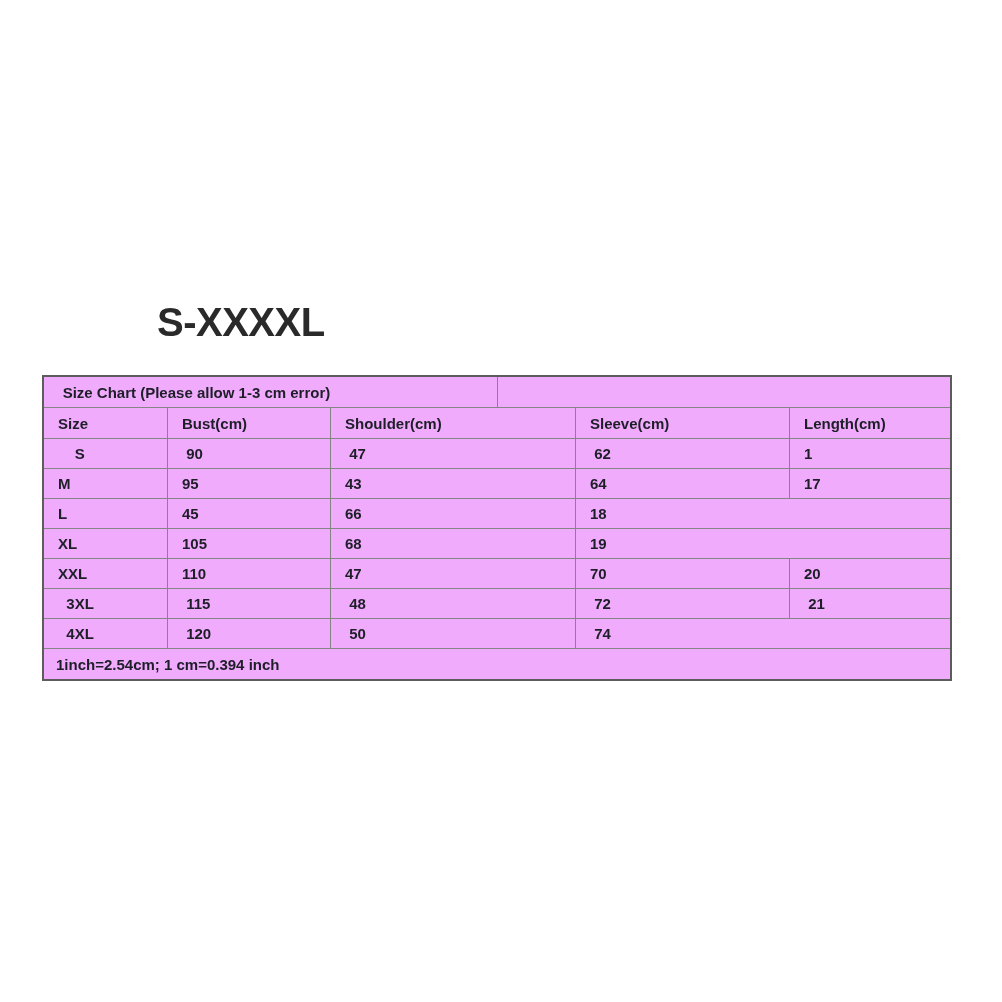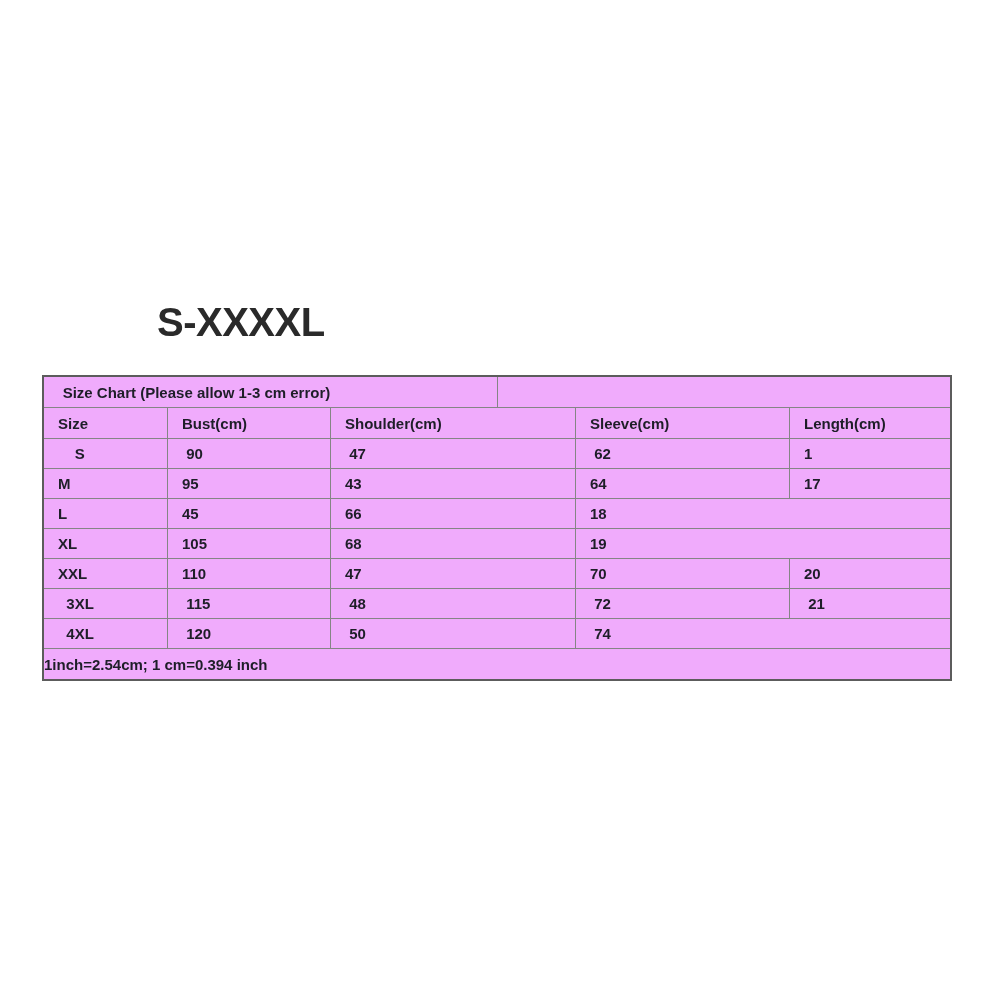--- a/index.html
+++ b/index.html
@@ -77,21 +77,21 @@
   }
   .cell + .cell {
     border-left: 1px solid #858585;
     margin-left: 44px;
   }
   .foot-row {
     height: 31px;
     border-top: 1px solid #858585;
     display: flex;
     align-items: center;
-    padding-left: 0;
+    padding-left: 12px;
     white-space: pre;
     box-sizing: border-box;
   }
 </style>
 </head>
 <body>
 
 <div class="canvas">
 
   <div class="page-title">S-XXXXL</div>

